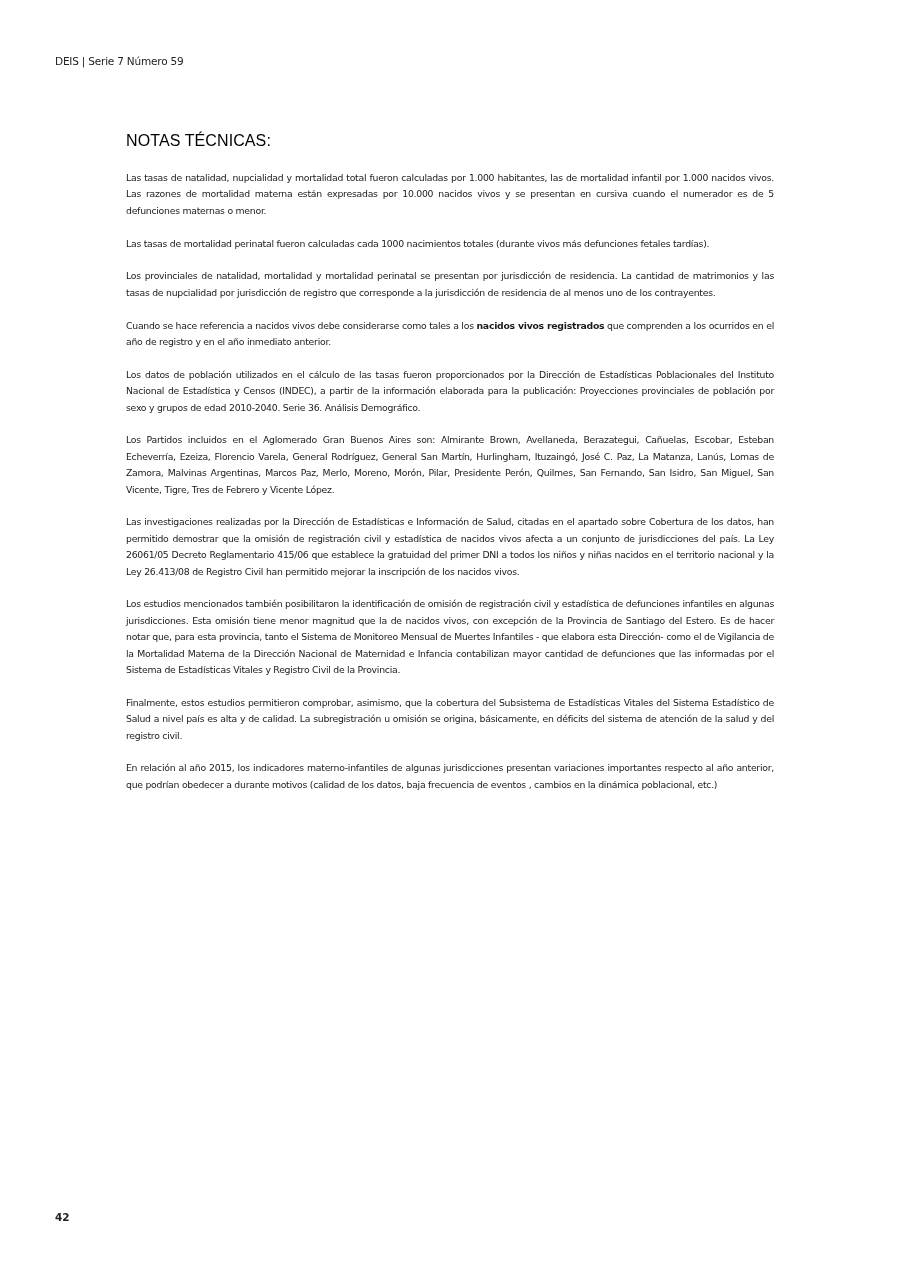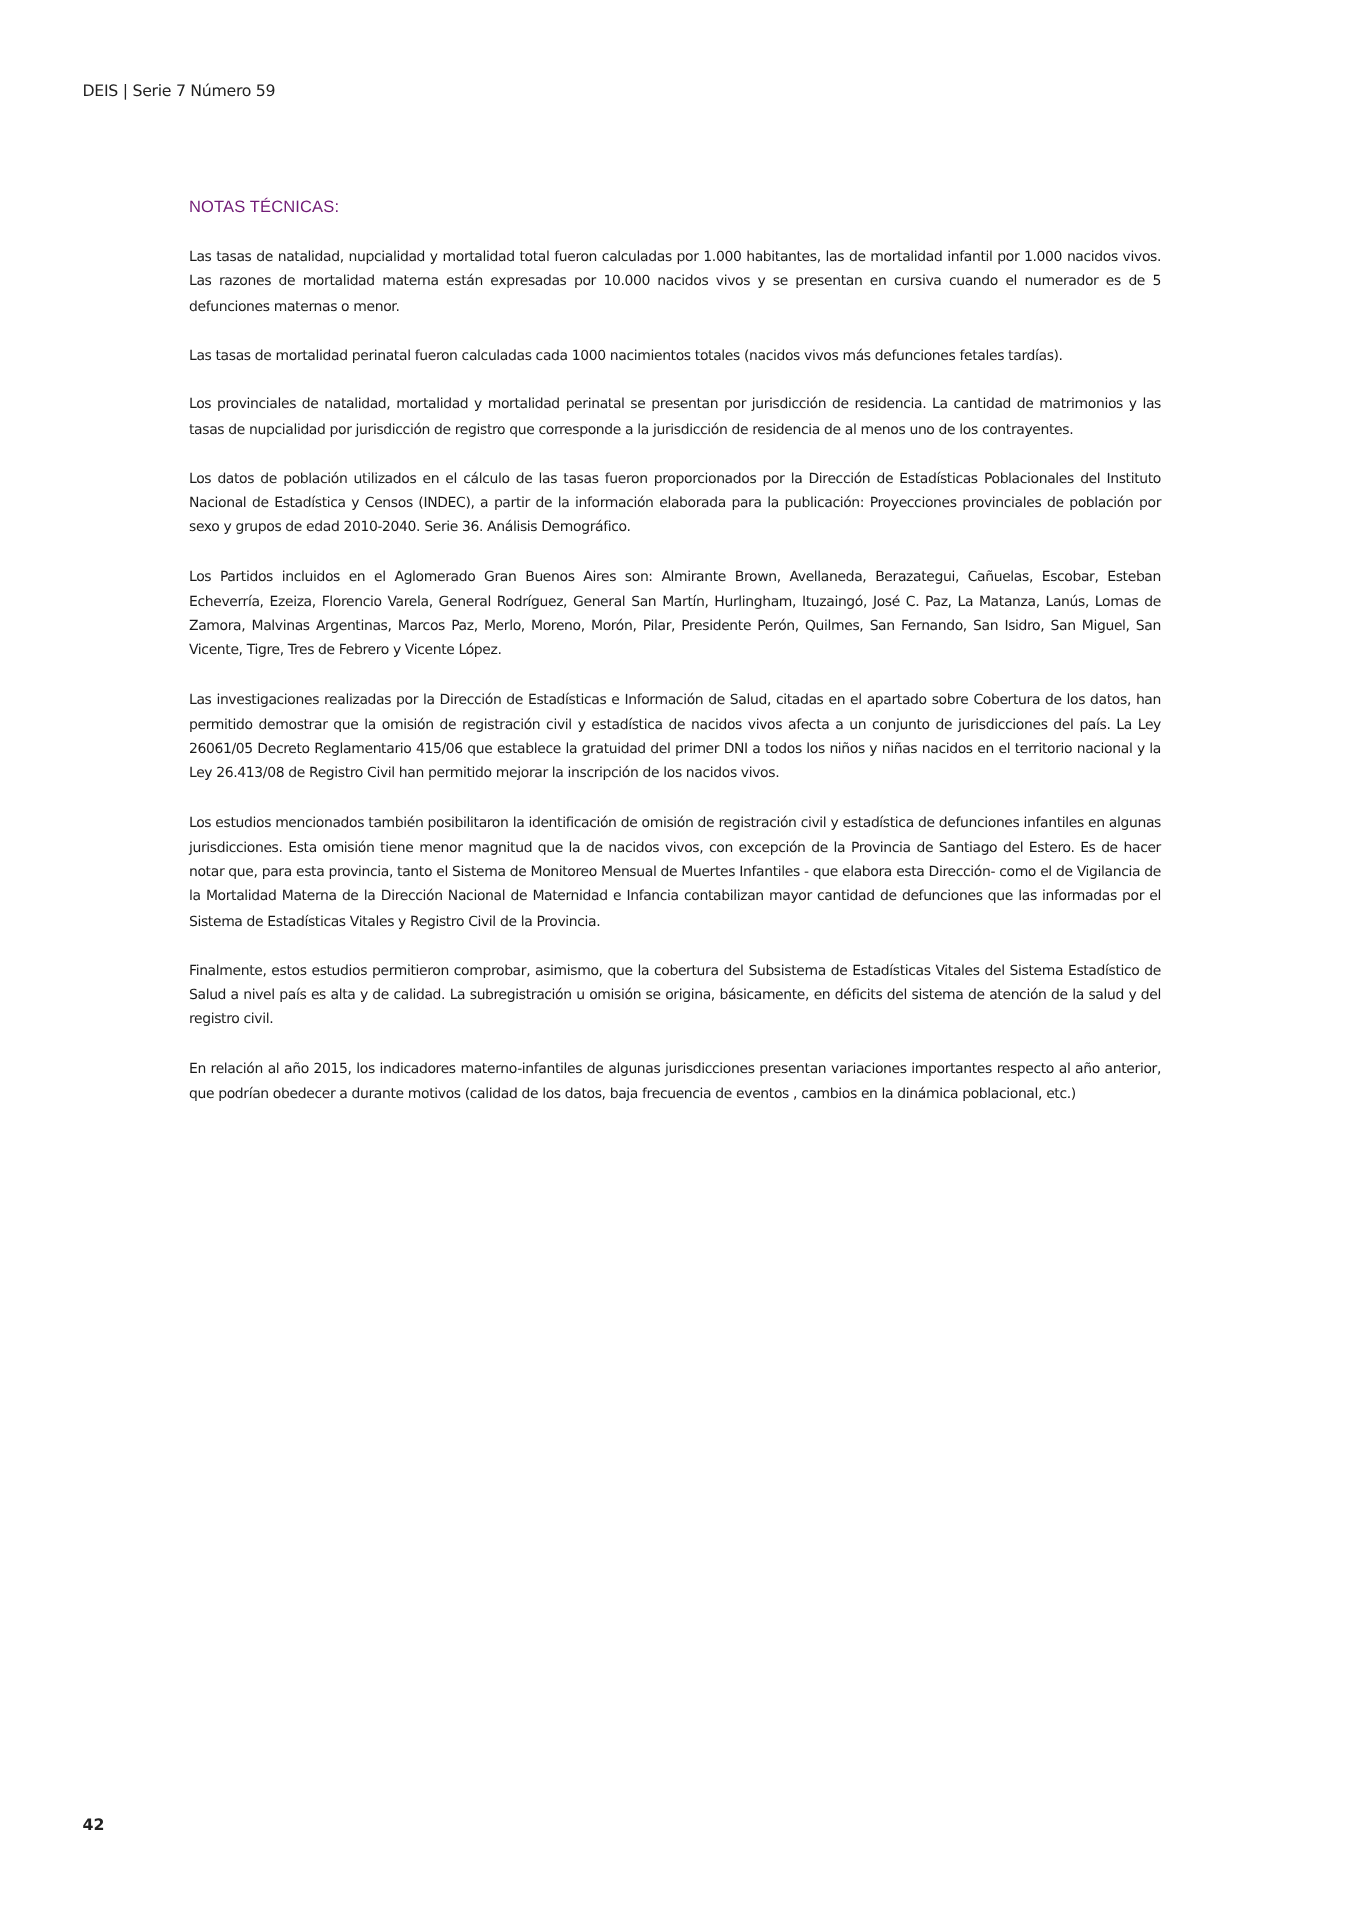--- a/index.html
+++ b/index.html
@@ -24,22 +24,22 @@
       font-family: "DejaVu Sans", sans-serif;
       letter-spacing: -0.2px;
     }
     .content {
       position: absolute;
       left: 126px;
       top: 132px;
       width: 648px;
     }
     .section-title {
-      font-size: 11px;
-      color: #701a75;
+      font-size: 16px;
+      color: #000000;
       margin: 0 0 20px 0;
       font-weight: normal;
       letter-spacing: 0.1px;
     }
     .para {
       font-family: "DejaVu Sans", sans-serif;
       font-size: 9.3px;
       line-height: 16.4px;
       text-align: justify;
       margin: 0 0 16.4px 0;
@@ -61,22 +61,23 @@
   </style>
 </head>
 <body>
 
 <div class="running-header">DEIS | Serie 7 Número 59</div>
 
 <div class="content">
   <h2 class="section-title">NOTAS TÉCNICAS:</h2>
 
   <p class="para">Las tasas de natalidad, nupcialidad y mortalidad total fueron calculadas  por 1.000 habitantes, las de mortalidad infantil por 1.000 nacidos vivos. Las razones  de mortalidad materna están expresadas por 10.000 nacidos vivos  y  se presentan en cursiva cuando el numerador es de 5 defunciones maternas o menor.</p>
-  <p class="para">Las tasas de mortalidad perinatal fueron calculadas cada 1000 nacimientos totales (nacidos vivos más defunciones fetales tardías).</p>
+  <p class="para">Las tasas de mortalidad perinatal fueron calculadas cada 1000 nacimientos totales (durante vivos más defunciones fetales tardías).</p>
   <p class="para">Los provinciales de natalidad, mortalidad y mortalidad perinatal se presentan por jurisdicción de residencia. La cantidad de matrimonios y las tasas de nupcialidad  por jurisdicción de registro que corresponde a  la jurisdicción de residencia de al menos uno de los contrayentes.</p>
+  <p class="para"><span>Cuando se hace referencia a nacidos vivos debe considerarse como tales a los </span><b>nacidos vivos registrados</b><span> que comprenden a los ocurridos en el año de registro y en el año inmediato anterior.</span></p>
   <p class="para">Los datos de población utilizados en el cálculo de las tasas fueron proporcionados por la Dirección de Estadísticas Poblacionales del Instituto Nacional de Estadística y Censos (INDEC), a partir de la información elaborada para la publicación: Proyecciones provinciales de población por sexo y grupos de edad 2010-2040.  Serie 36. Análisis Demográfico.</p>
   <p class="para">Los Partidos incluidos en el Aglomerado Gran Buenos Aires son:  Almirante Brown, Avellaneda, Berazategui, Cañuelas, Escobar, Esteban Echeverría, Ezeiza, Florencio Varela, General Rodríguez, General San Martín, Hurlingham, Ituzaingó, José C. Paz, La Matanza, Lanús, Lomas de Zamora,  Malvinas Argentinas, Marcos Paz, Merlo, Moreno, Morón, Pilar, Presidente Perón, Quilmes, San Fernando, San Isidro, San Miguel, San Vicente, Tigre, Tres de Febrero y Vicente López.</p>
   <p class="para">Las investigaciones realizadas por la Dirección de Estadísticas e Información de Salud, citadas en el apartado sobre Cobertura de los datos, han permitido demostrar que la omisión de registración civil y estadística de nacidos vivos afecta a un conjunto de jurisdicciones del país. La Ley 26061/05 Decreto Reglamentario 415/06 que establece la gratuidad del primer DNI a todos los niños y niñas nacidos en el territorio nacional y la Ley 26.413/08 de Registro Civil han permitido mejorar la inscripción de los nacidos vivos.</p>
   <p class="para">Los estudios mencionados también  posibilitaron la identificación de omisión de registración civil y estadística de defunciones infantiles en algunas jurisdicciones. Esta omisión tiene menor magnitud que la de nacidos vivos, con excepción de la Provincia de Santiago del Estero. Es de hacer notar que, para esta provincia, tanto el Sistema de Monitoreo Mensual de Muertes Infantiles - que elabora esta  Dirección-  como el de Vigilancia de la Mortalidad Materna de la Dirección Nacional de Maternidad e Infancia contabilizan mayor cantidad de defunciones que las informadas por el Sistema de Estadísticas Vitales y Registro Civil de la Provincia.</p>
   <p class="para">Finalmente, estos estudios permitieron comprobar, asimismo, que la cobertura del Subsistema de Estadísticas Vitales del Sistema Estadístico de Salud a nivel país es alta y de calidad. La subregistración u omisión se origina, básicamente, en déficits del sistema de atención de la salud y del registro civil.</p>
   <p class="para">En relación al año 2015, los indicadores materno-infantiles de algunas jurisdicciones presentan variaciones importantes respecto al año anterior, que podrían obedecer a durante motivos (calidad de los datos, baja frecuencia de eventos , cambios en la dinámica poblacional, etc.)</p>
 </div>
 
 <div class="page-number">42</div>
 

